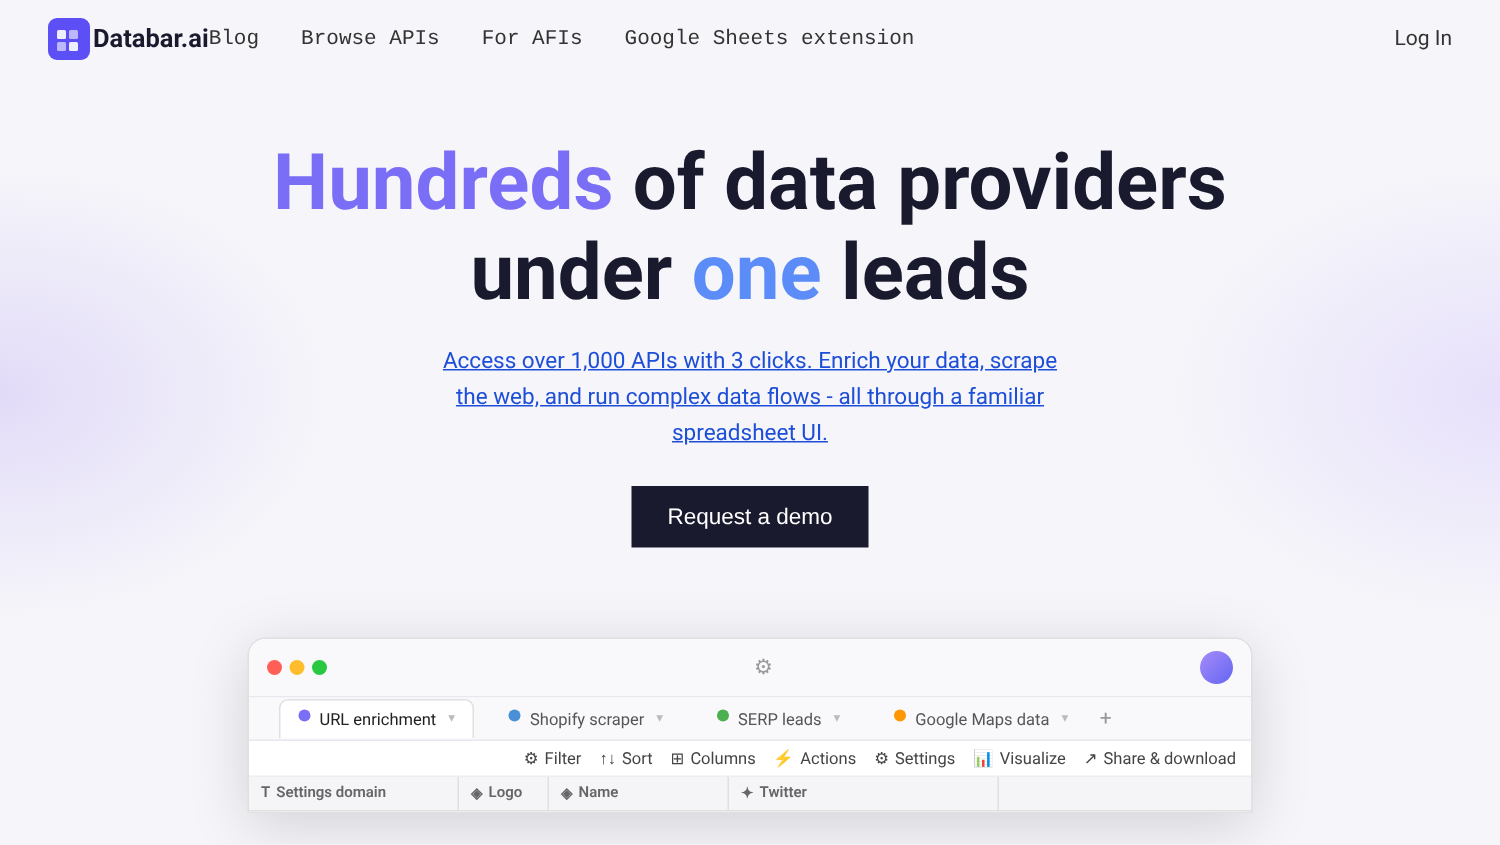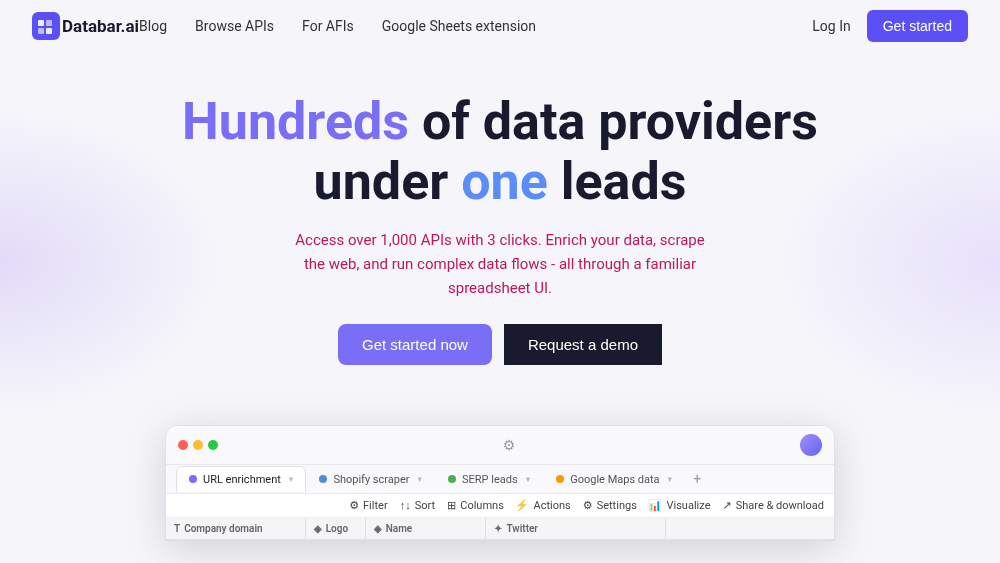--- a/index.html
+++ b/index.html
@@ -37,20 +37,21 @@
     .nav-links {
       display: flex;
       gap: 28px;
       flex: 1;
     }
     .nav-link {
       font-size: 14px;
       color: #333;
       text-decoration: none;
       cursor: pointer;
+      font-family: Liberation Mono, monospace;
     }
     .nav-right {
       display: flex;
       align-items: center;
       gap: 16px;
     }
     .nav-login {
       font-size: 14px;
       color: #333;
       cursor: pointer;
@@ -76,24 +77,25 @@
       font-size: 52px;
       font-weight: 700;
       line-height: 1.15;
       color: #1a1a2e;
       margin-bottom: 16px;
     }
     .hero h1 .accent-purple { color: #7b6ef6; }
     .hero h1 .accent-blue { color: #5b8cf8; }
     .hero-sub {
       font-size: 15px;
-      color: #be185d;
+      color: #1d4ed8;
       max-width: 420px;
       margin: 0 auto 24px;
       line-height: 1.6;
+      text-decoration: underline;
     }
     .hero-buttons {
       display: flex;
       gap: 12px;
       justify-content: center;
       margin-bottom: 32px;
     }
     .btn-primary {
       background: #7b6ef6;
       color: white;
@@ -182,30 +184,31 @@
     .mockup-tabs {
       display: flex;
       align-items: center;
       padding: 0 10px;
       background: #f9f9fb;
       border-bottom: 1px solid #e8e8ee;
       gap: 0;
     }
     .mockup-tab {
       display: flex;
-      align-items: center;
+      align-items: flex-start;
       gap: 6px;
       padding: 6px 12px;
       font-size: 11px;
       color: #555;
       border: 1px solid transparent;
       border-bottom: none;
       border-radius: 6px 6px 0 0;
       cursor: pointer;
       background: transparent;
+      margin-left: 10px;
     }
     .mockup-tab.active {
       background: white;
       border-color: #e0e0e0;
       color: #222;
     }
     .tab-dot {
       width: 8px; height: 8px; border-radius: 50%;
     }
     .tab-dot-purple { background: #7b6ef6; }
@@ -293,34 +296,32 @@
     <span class="nav-logo-text">Databar.ai</span>
   </div>
   <div class="nav-links">
     <a class="nav-link">Blog</a>
     <a class="nav-link">Browse APIs</a>
     <a class="nav-link">For AFIs</a>
     <a class="nav-link">Google Sheets extension</a>
   </div>
   <div class="nav-right">
     <span class="nav-login">Log In</span>
-    <button class="nav-cta">Get started</button>
   </div>
 </nav>
 
 <section class="hero" style="position:relative;">
   <div class="bg-glow-left"></div>
   <div class="bg-glow-right"></div>
   <h1>
     <span class="accent-purple" style="color: rgb(123, 110, 246);">Hundreds</span><span> of data providers</span><br>
     <span>under </span><span class="accent-blue" style="color: rgb(91, 140, 248);">one</span><span> leads</span>
   </h1>
   <p class="hero-sub">Access over 1,000 APIs with 3 clicks. Enrich your data, scrape the web, and run complex data flows - all through a familiar spreadsheet UI.</p>
   <div class="hero-buttons">
-    <button class="btn-primary">Get started now</button>
     <button class="btn-secondary">Request a demo</button>
   </div>
 </section>
 
 <div class="mockup-wrapper">
   <div class="mockup">
 
     <div class="mockup-titlebar">
       <div class="mockup-dots">
         <div class="dot dot-red"></div>
@@ -385,21 +386,21 @@
       <div class="action-btn">
         <span class="action-icon">↗</span>
         <span>Share &amp; download</span>
       </div>
     </div>
 
     <div>
       <div class="table-header">
         <div class="table-header-cell">
           <span class="col-icon">T</span>
-          <span>Company domain</span>
+          <span>Settings domain</span>
         </div>
         <div class="table-header-cell">
           <span class="col-icon">◈</span>
           <span>Logo</span>
         </div>
         <div class="table-header-cell">
           <span class="col-icon">◈</span>
           <span>Name</span>
         </div>
         <div class="table-header-cell">

